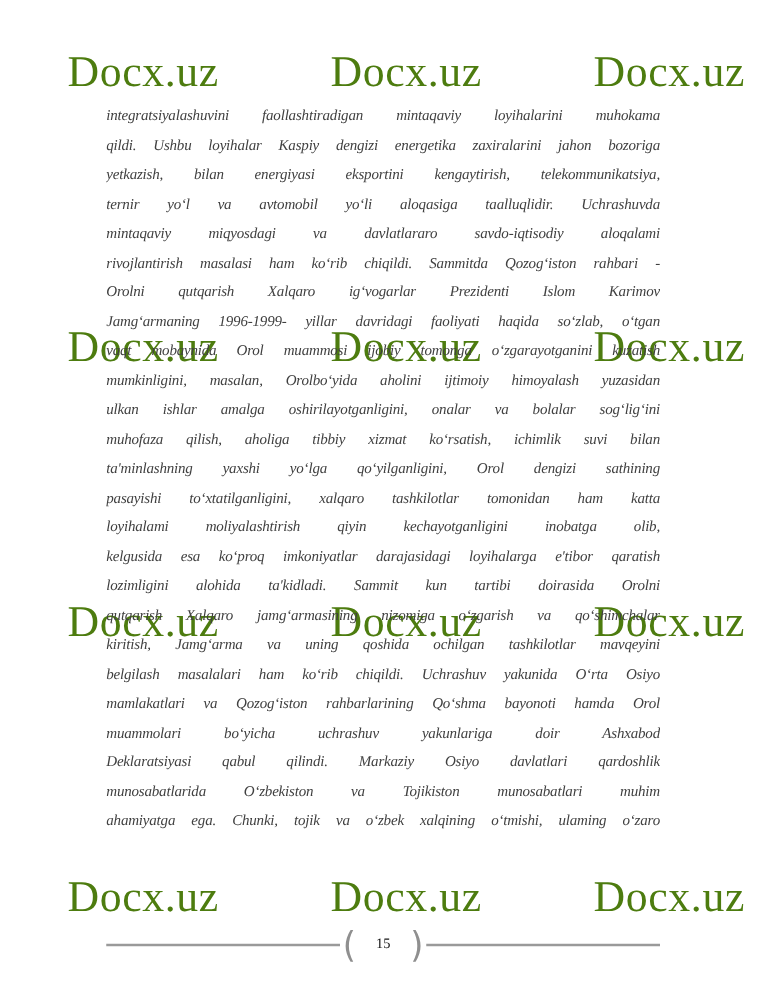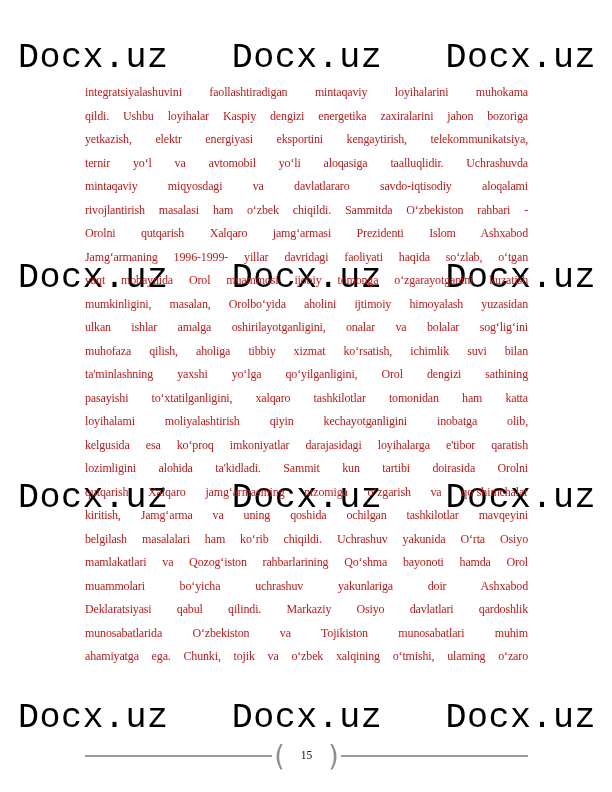--- a/index.html
+++ b/index.html
@@ -27,47 +27,49 @@
     left: 18px;
     right: 16px;
     display: flex;
     justify-content: space-between;
   }
   .wm-row-0 { top: 38px; }
   .wm-row-1 { top: 258px; }
   .wm-row-2 { top: 478px; }
   .wm-row-3 { top: 698px; }
   .wm {
-    font-family: Liberation Mono, monospace;
+    font-family: Liberation Serif, serif;
     font-size: 35px;
     line-height: 40px;
-    color: #000000;
+    color: #4d7c0f;
     letter-spacing: 0.5px;
     white-space: nowrap;
     user-select: none;
+    margin-left: 36px;
   }
 
   
   .text-block {
     position: absolute;
     z-index: 2;
     left: 85px;
     top: 81px;
     width: 443px;
   }
   .ln {
     height: 23.5px;
     line-height: 23.5px;
     font-size: 12px;
     letter-spacing: -0.15px;
-    color: #b91c1c;
+    color: #404040;
     text-align: justify;
     text-align-last: justify;
     overflow: hidden;
     white-space: normal;
+    font-style: italic;
   }
 
   
   .footer {
     position: absolute;
     z-index: 2;
     left: 85px;
     width: 443px;
     top: 738px;
     height: 36px;
@@ -120,25 +122,25 @@
     <div class="wm-row wm-row-3">
       <span class="wm">Docx.uz</span>
       <span class="wm">Docx.uz</span>
       <span class="wm">Docx.uz</span>
     </div>
   </div>
 
   <div class="text-block">
     <div class="ln">integratsiyalashuvini faollashtiradigan mintaqaviy loyihalarini muhokama</div>
     <div class="ln">qildi. Ushbu loyihalar Kaspiy dengizi energetika zaxiralarini jahon bozoriga</div>
-    <div class="ln">yetkazish, elektr energiyasi eksportini kengaytirish, telekommunikatsiya,</div>
+    <div class="ln">yetkazish, bilan energiyasi eksportini kengaytirish, telekommunikatsiya,</div>
     <div class="ln">ternir yoʻl va avtomobil yoʻli aloqasiga taalluqlidir. Uchrashuvda</div>
     <div class="ln">mintaqaviy miqyosdagi va davlatlararo savdo-iqtisodiy aloqalami</div>
-    <div class="ln">rivojlantirish masalasi ham oʻzbek chiqildi. Sammitda Oʻzbekiston rahbari -</div>
-    <div class="ln">Orolni qutqarish Xalqaro jamgʻarmasi Prezidenti Islom Ashxabod</div>
+    <div class="ln">rivojlantirish masalasi ham koʻrib chiqildi. Sammitda Qozogʻiston rahbari -</div>
+    <div class="ln">Orolni qutqarish Xalqaro igʻvogarlar Prezidenti Islom Karimov</div>
     <div class="ln">Jamgʻarmaning 1996-1999- yillar davridagi faoliyati haqida soʻzlab, oʻtgan</div>
     <div class="ln">vaqt mobaynida Orol muammosi ijobiy tomonga oʻzgarayotganini kuzatish</div>
     <div class="ln">mumkinligini, masalan, Orolboʻyida aholini ijtimoiy himoyalash yuzasidan</div>
     <div class="ln">ulkan ishlar amalga oshirilayotganligini, onalar va bolalar sogʻligʻini</div>
     <div class="ln">muhofaza qilish, aholiga tibbiy xizmat koʻrsatish, ichimlik suvi bilan</div>
     <div class="ln">ta'minlashning yaxshi yoʻlga qoʻyilganligini, Orol dengizi sathining</div>
     <div class="ln">pasayishi toʻxtatilganligini, xalqaro tashkilotlar tomonidan ham katta</div>
     <div class="ln">loyihalami moliyalashtirish qiyin kechayotganligini inobatga olib,</div>
     <div class="ln">kelgusida esa koʻproq imkoniyatlar darajasidagi loyihalarga e'tibor qaratish</div>
     <div class="ln">lozimligini alohida ta'kidladi. Sammit kun tartibi doirasida Orolni</div>

